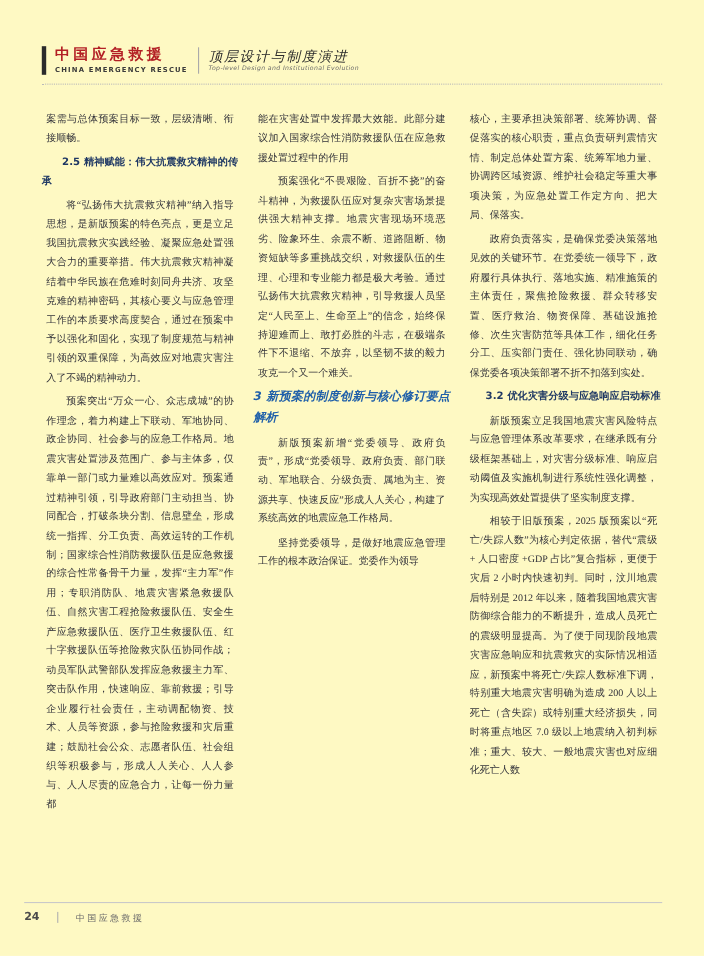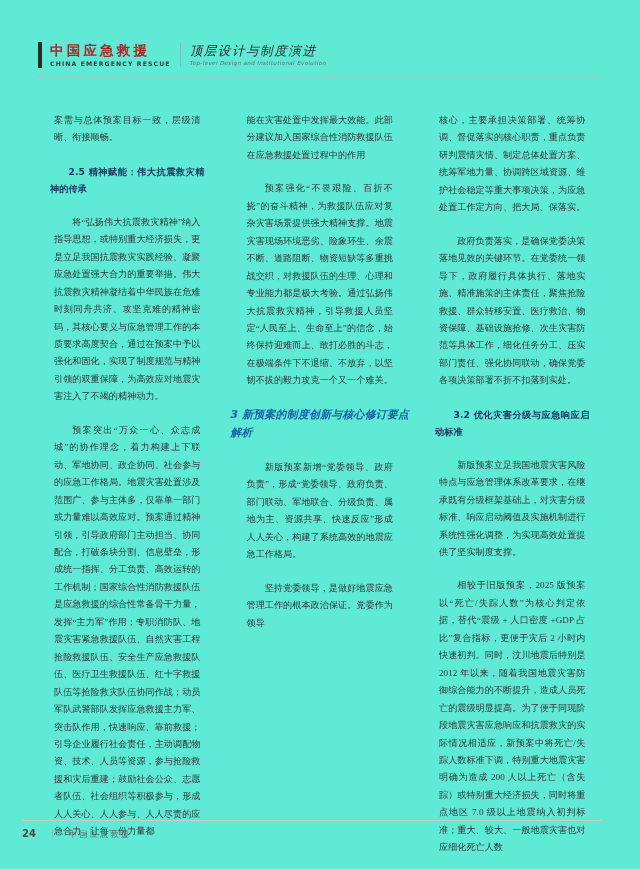--- a/index.html
+++ b/index.html
@@ -14,21 +14,21 @@
     color: #2b2b2b;
     position: relative;
     overflow: hidden;
   }
 
   .page {
     width: 640px;
     height: 869px;
     position: relative;
     box-sizing: border-box;
-    background: #5eead4;
+    background: #fef9c3;
     padding-left: 10px;
   }
 
   
   .masthead {
     position: absolute;
     left: 38px;
     top: 38px;
     right: 38px;
     height: 34px;
@@ -116,38 +116,38 @@
     display: flex;
     gap: 14px;
   }
   .col {
     width: 178.5px;
     flex: none;
     position: relative;
   }
 
   p {
-    margin: 16px;
+    margin: 4px;
     font-size: 9.1px;
     line-height: 17.45px;
     text-align: justify;
     text-justify: inter-ideograph;
     color: #33333a;
     letter-spacing: 0.05px;
   }
   p.body {
     text-indent: 2em;
   }
   p.cont {
     text-indent: 0;
   }
 
   
   h3.sub {
-    margin: 12px;
+    margin: 0;
     font-family: "DejaVu Sans", "Liberation Sans", sans-serif;
     font-size: 9.2px;
     line-height: 17.45px;
     font-weight: bold;
     color: #1f3864;
     text-indent: 2em;
     text-align: justify;
     letter-spacing: 0.1px;
   }
   h2.sec {
@@ -219,21 +219,21 @@
       <div class="mast-sec-en">Top-level Design and Institutional Evolution</div>
     </div>
   </div>
   <div class="mast-rule"></div>
 
   <div class="columns">
 
     <div class="col">
       <p class="cont">案需与总体预案目标一致，层级清晰、衔接顺畅。</p>
       <h3 class="sub">2.5 精神赋能：伟大抗震救灾精神的传承</h3>
-      <p class="body">将“弘扬伟大抗震救灾精神”纳入指导思想，或特别重大经济损失，更是立足我国抗震救灾实践经验、凝聚应急处置强大合力的重要举措。伟大抗震救灾精神凝结着中华民族在危难时刻同舟共济、攻坚克难的精神密码，其核心要义与应急管理工作的本质要求高度契合，通过在预案中予以强化和固化，实现了制度规范与精神引领的双重保障，为高效应对地震灾害注入了不竭的精神动力。</p>
+      <p class="body">将“弘扬伟大抗震救灾精神”纳入指导思想，是新版预案的特色亮点，更是立足我国抗震救灾实践经验、凝聚应急处置强大合力的重要举措。伟大抗震救灾精神凝结着中华民族在危难时刻同舟共济、攻坚克难的精神密码，其核心要义与应急管理工作的本质要求高度契合，通过在预案中予以强化和固化，实现了制度规范与精神引领的双重保障，为高效应对地震灾害注入了不竭的精神动力。</p>
       <p class="body">预案突出“万众一心、众志成城”的协作理念，着力构建上下联动、军地协同、政企协同、社会参与的应急工作格局。地震灾害处置涉及范围广、参与主体多，仅靠单一部门或力量难以高效应对。预案通过精神引领，引导政府部门主动担当、协同配合，打破条块分割、信息壁垒，形成统一指挥、分工负责、高效运转的工作机制；国家综合性消防救援队伍是应急救援的综合性常备骨干力量，发挥“主力军”作用；专职消防队、地震灾害紧急救援队伍、自然灾害工程抢险救援队伍、安全生产应急救援队伍、医疗卫生救援队伍、红十字救援队伍等抢险救灾队伍协同作战；动员军队武警部队发挥应急救援主力军、突击队作用，快速响应、靠前救援；引导企业履行社会责任，主动调配物资、技术、人员等资源，参与抢险救援和灾后重建；鼓励社会公众、志愿者队伍、社会组织等积极参与，形成人人关心、人人参与、人人尽责的应急合力，让每一份力量都</p>
     </div>
 
     <div class="col">
       <p class="cont">能在灾害处置中发挥最大效能。此部分建议加入国家综合性消防救援队伍在应急救援处置过程中的作用</p>
       <p class="body">预案强化“不畏艰险、百折不挠”的奋斗精神，为救援队伍应对复杂灾害场景提供强大精神支撑。地震灾害现场环境恶劣、险象环生、余震不断、道路阻断、物资短缺等多重挑战交织，对救援队伍的生理、心理和专业能力都是极大考验。通过弘扬伟大抗震救灾精神，引导救援人员坚定“人民至上、生命至上”的信念，始终保持迎难而上、敢打必胜的斗志，在极端条件下不退缩、不放弃，以坚韧不拔的毅力攻克一个又一个难关。</p>
       <h2 class="sec">3 新预案的制度创新与核心修订要点解析</h2>
       <p class="body">新版预案新增“党委领导、政府负责”，形成“党委领导、政府负责、部门联动、军地联合、分级负责、属地为主、资源共享、快速反应”形成人人关心，构建了系统高效的地震应急工作格局。</p>
       <p class="body">坚持党委领导，是做好地震应急管理工作的根本政治保证。党委作为领导</p>
     </div>

